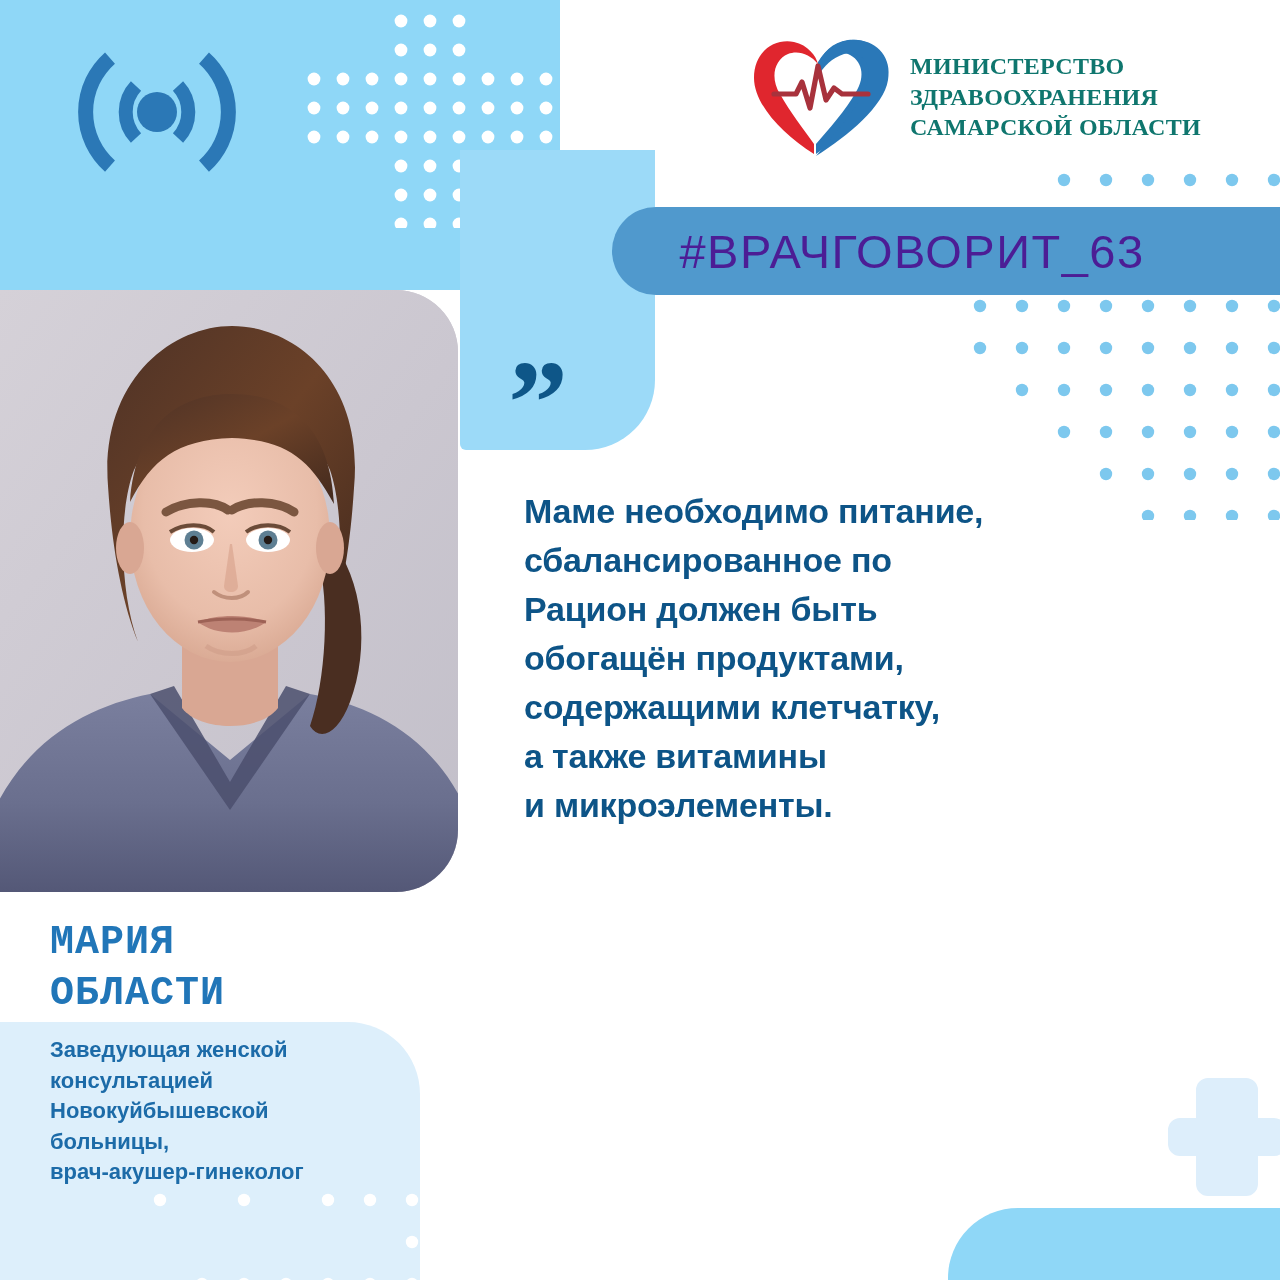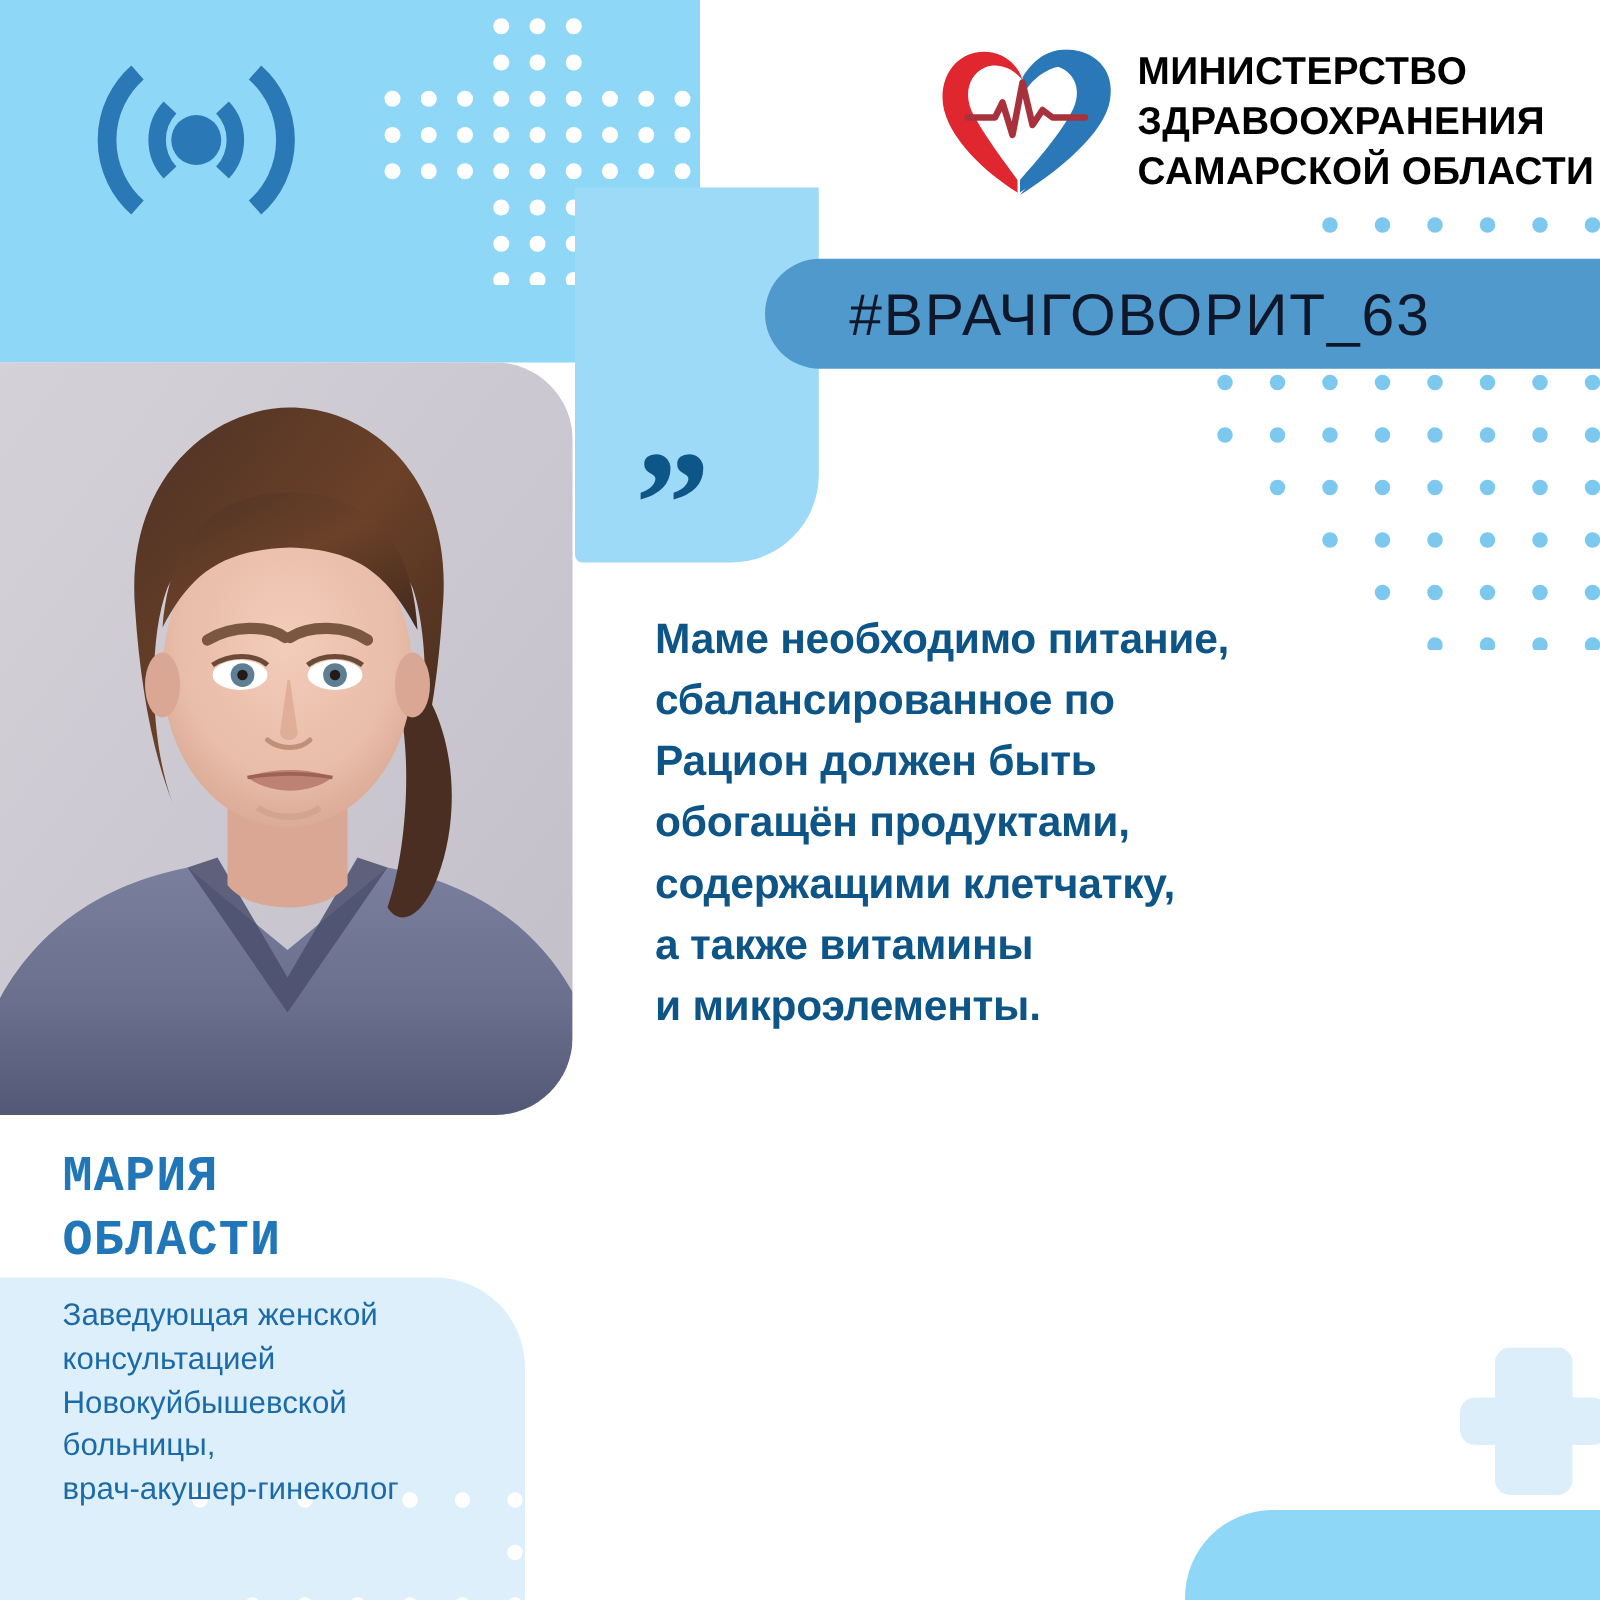--- a/index.html
+++ b/index.html
@@ -85,43 +85,44 @@
     width: 680px; height: 88px;
     background: #5099cd;
     border-top-left-radius: 44px;
     border-bottom-left-radius: 44px;
     display: flex;
     align-items: center;
     justify-content: center;
     padding-right: 80px;
   }
   .hashtag-text {
-    color: #0f172a;
+    color: #4c1d95;
     font-size: 47px;
     font-weight: 400;
     letter-spacing: 1.5px;
     white-space: nowrap;
   }
 
   
   .logo {
     position: absolute;
     left: 752px; top: 36px;
     display: flex;
     align-items: center;
     gap: 18px;
   }
   .logo-mark { width: 140px; height: 122px; flex: 0 0 auto; }
   .logo-text {
-    color: #000000;
-    font-size: 31px;
+    color: #0f766e;
+    font-size: 24px;
     font-weight: 700;
     line-height: 1.28;
     letter-spacing: 0.3px;
     white-space: nowrap;
+    font-family: Liberation Serif, serif;
   }
 
   
   .quote {
     position: absolute;
     left: 524px; top: 487px;
     width: 740px;
     color: #0d5487;
     font-size: 34px;
     font-weight: 700;
@@ -151,22 +152,22 @@
     background: #ddeffb;
     border-top-right-radius: 72px;
   }
   .jobpanel-dots { position: absolute; inset: 0; }
 
   .job {
     position: absolute;
     left: 50px; top: 1035px;
     width: 350px;
     color: #1c6ba8;
-    font-size: 25px;
-    font-weight: 400;
+    font-size: 22px;
+    font-weight: 700;
     line-height: 1.39;
   }
   .job span { display: block; white-space: nowrap; }
 
   
   .plus-faint {
     position: absolute;
     left: 1168px; top: 1078px;
     width: 118px; height: 118px;
   }

